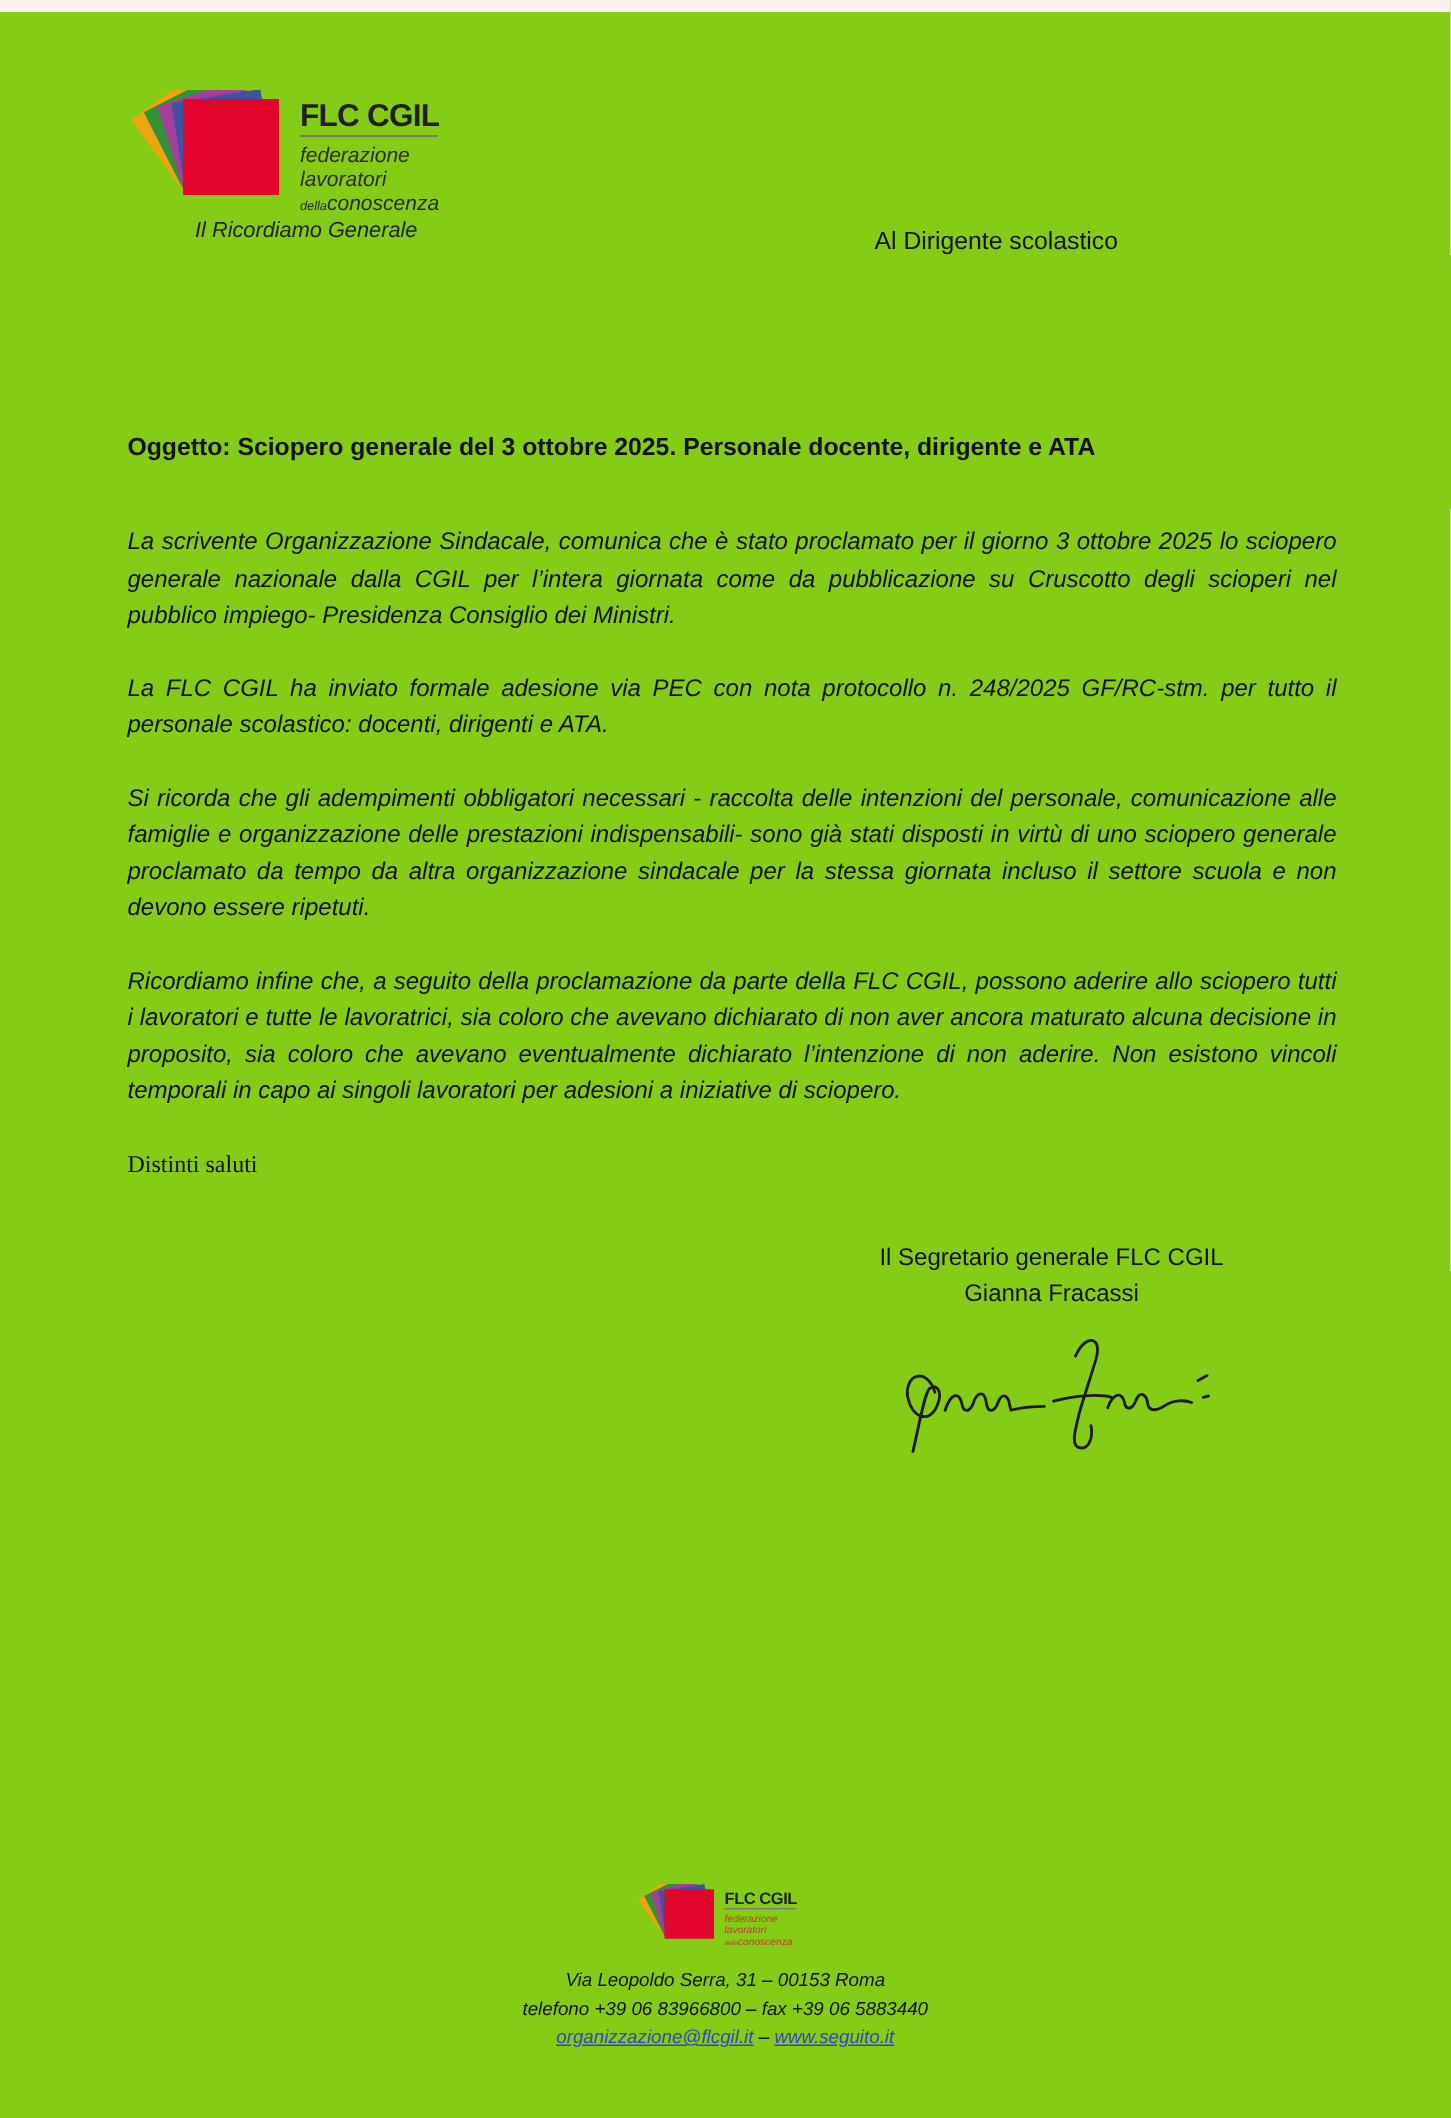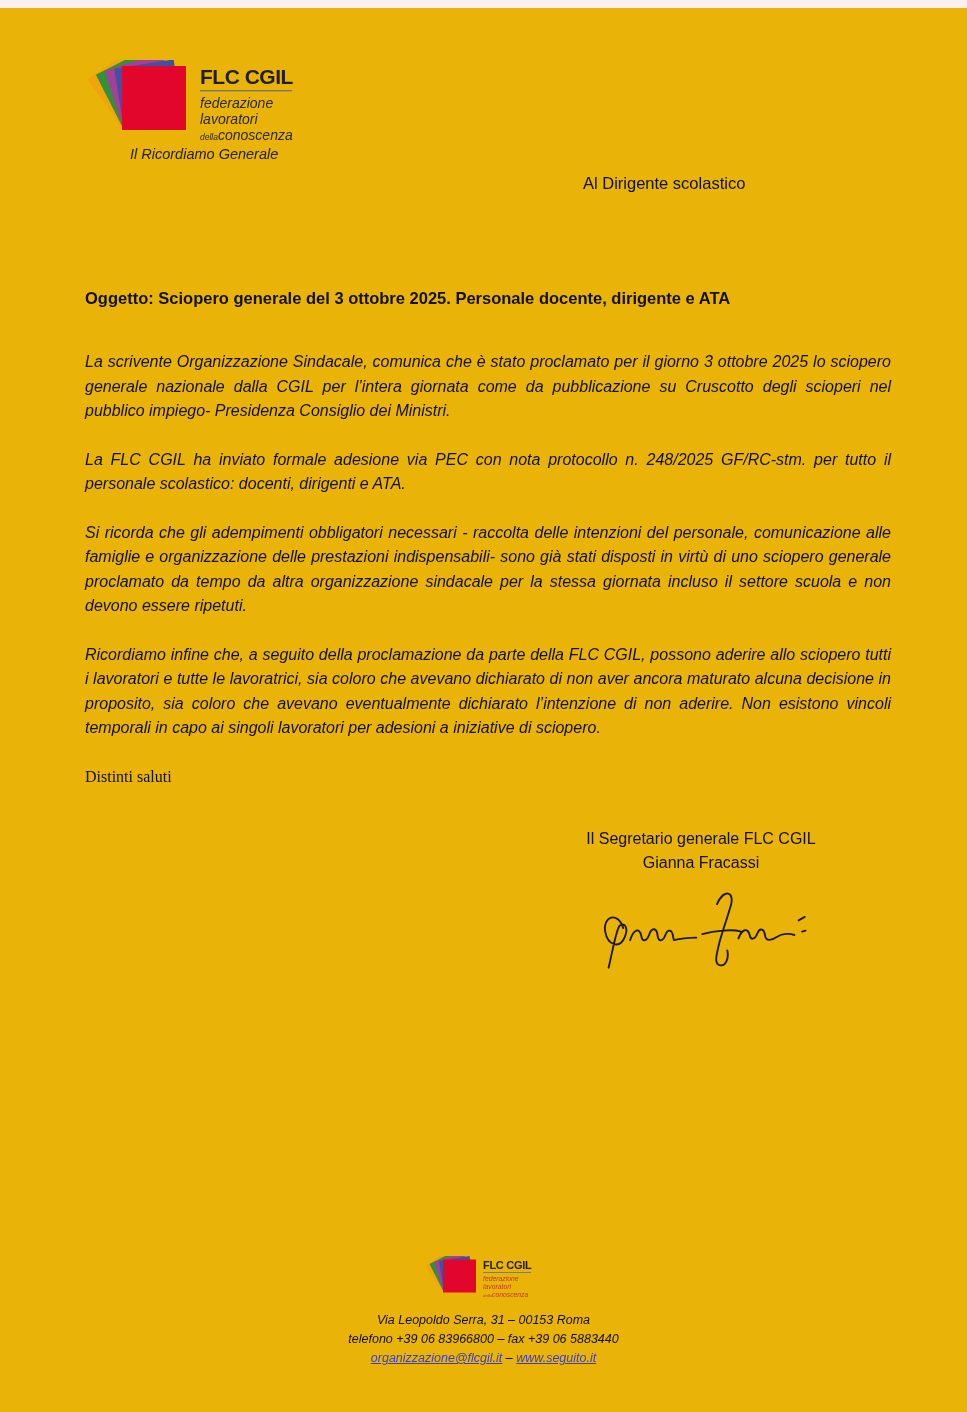--- a/index.html
+++ b/index.html
@@ -1,34 +1,34 @@
 <!DOCTYPE html>
 <html><head>
 <meta charset="utf-8">
 <style>
   html,body{margin:0;padding:0;background:#ffffff;}
   .page{
     position:relative;
     width:967px;height:1412px;
-    background:#eab308;
+    background:#84cc16;
     font-family:"Liberation Sans",sans-serif;
     color:#111111;
     overflow:hidden;
   }
   .top-band{
     position:absolute;left:0;top:0;width:100%;height:8px;
     background:#fdefee;
   }
   .header-logo{position:absolute;left:88px;top:60px;}
   .sender-role{
     position:absolute;left:130px;top:146px;
     font-style:italic;font-size:14.5px;color:#222222;
   }
   .recipient{
-    position:absolute;left:583px;top:174px;
+    position:absolute;left:583px;top:152px;
     font-size:16.5px;color:#111111;
   }
   .content{
     position:absolute;left:85px;top:286px;width:806px;
     font-size:16px;line-height:24.5px;
   }
   .subject{
     font-weight:bold;font-size:16.5px;line-height:24px;
     margin:0 0 40px 0;
   }

